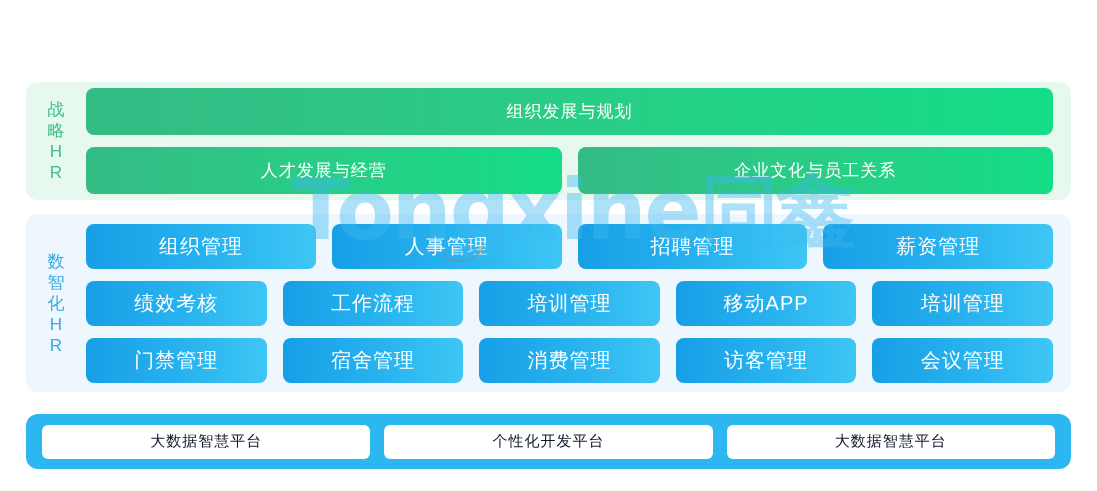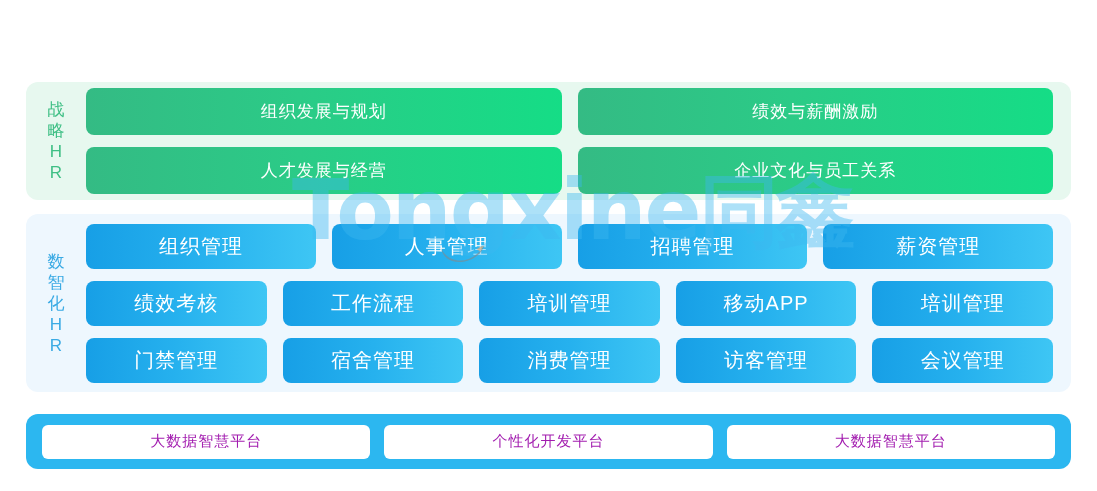--- a/index.html
+++ b/index.html
@@ -175,42 +175,41 @@
     z-index: 2;
   }
   .pcard {
     flex: 1 1 0;
     height: 34px;
     background: #ffffff;
     border-radius: 6px;
     display: flex;
     align-items: center;
     justify-content: center;
-    color: #a21caf;
+    color: #0f172a;
     font-size: 15px;
     letter-spacing: 1px;
   }
 </style>
 </head>
 <body>
 
 <div id="root">
 
 
   <div class="band band-green">
     <div class="side-label green">
       <span>战</span>
       <span>略</span>
       <span>H</span>
       <span>R</span>
     </div>
     <div class="cards-area">
       <div class="card-row">
         <div class="gcard">组织发展与规划</div>
-        <div class="gcard">绩效与薪酬激励</div>
       </div>
       <div class="card-row">
         <div class="gcard">人才发展与经营</div>
         <div class="gcard">企业文化与员工关系</div>
       </div>
     </div>
   </div>
 
   <div class="band band-blue">
     <div class="side-label blue">

